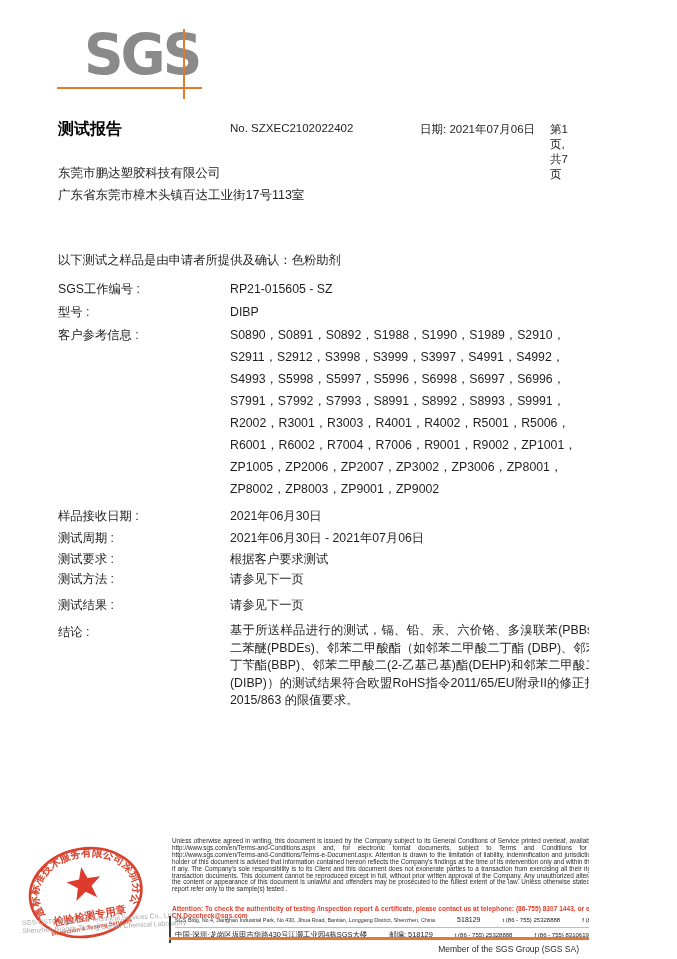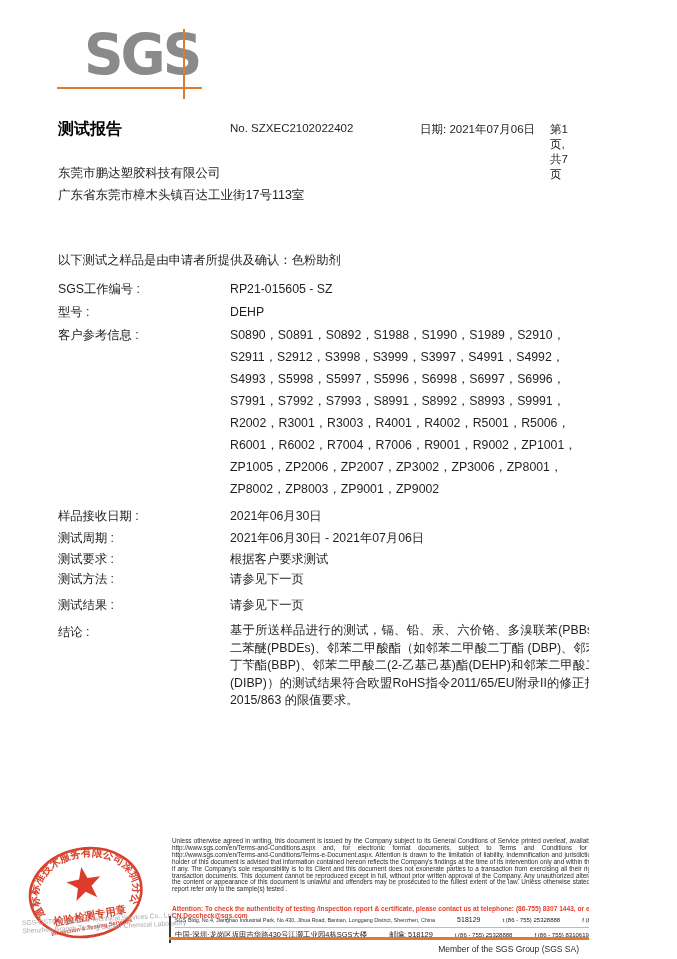--- a/index.html
+++ b/index.html
@@ -83,21 +83,21 @@
   <div class="content">
     <div class="statement">以下测试之样品是由申请者所提供及确认：色粉助剂</div>
 
     <div class="frow lh23">
       <span class="flabel">SGS工作编号 :</span>
       <span class="fvalue">RP21-015605 - SZ</span>
     </div>
 
     <div class="frow lh23">
       <span class="flabel">型号 :</span>
-      <span class="fvalue">DEHP</span>
+      <span class="fvalue">DIBP</span>
     </div>
 
     <div class="frow">
       <span class="flabel lh22">客户参考信息 :</span>
       <span class="fvalue">
         <span class="ref-line">S0890，S0891，S0892，S1988，S1990，S1989，S2910，</span>
         <span class="ref-line">S2911，S2912，S3998，S3999，S3997，S4991，S4992，</span>
         <span class="ref-line">S4993，S5998，S5997，S5996，S6998，S6997，S6996，</span>
         <span class="ref-line">S7991，S7992，S7993，S8991，S8992，S8993，S9991，</span>
         <span class="ref-line">R2002，R3001，R3003，R4001，R4002，R5001，R5006，</span>

